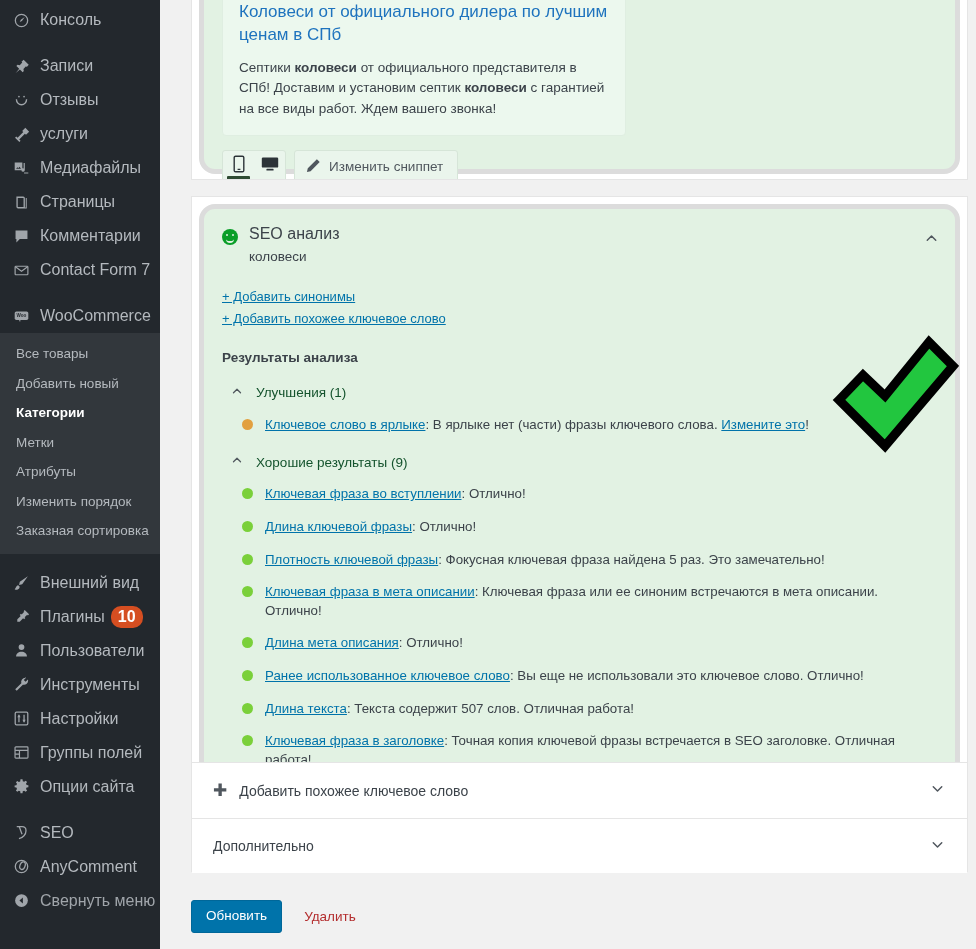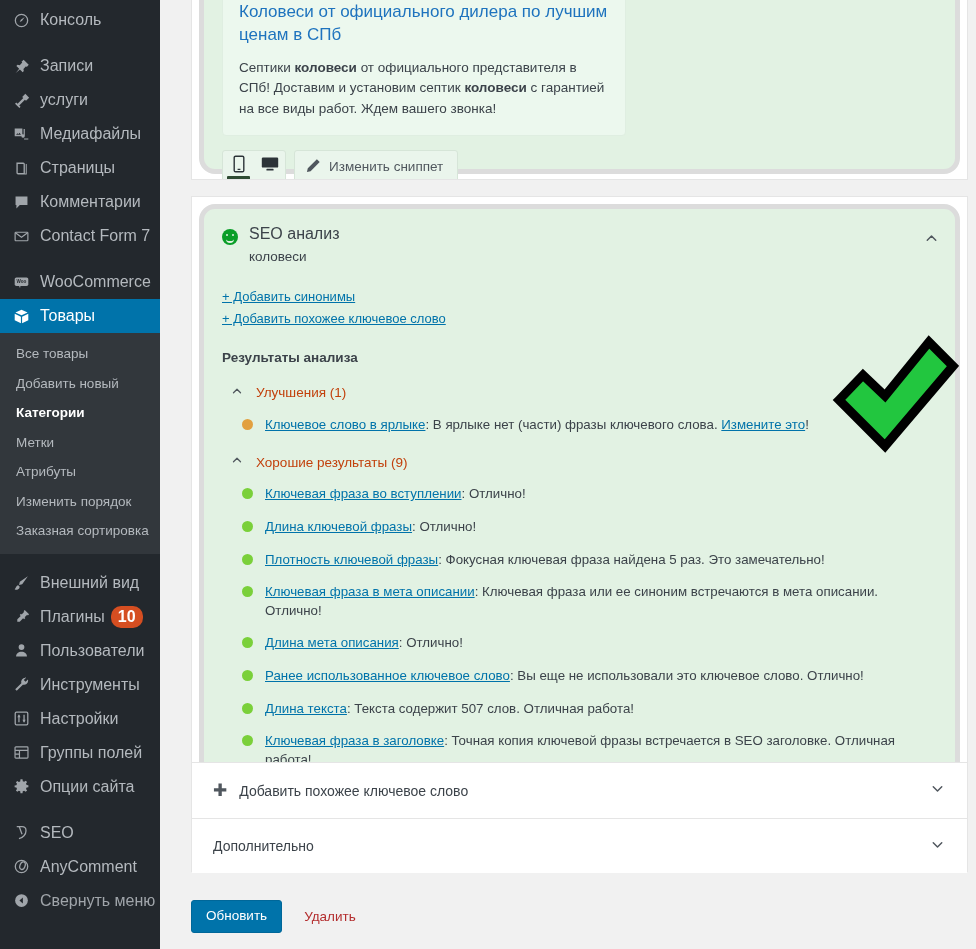--- a/index.html
+++ b/index.html
@@ -201,21 +201,21 @@
   .results-title {
     font-weight: bold; font-size: 13.5px; color: #3c434a;
     margin-top: 19px;
   }
   .group-head {
     display: flex; align-items: center;
     margin-top: 19px; margin-left: 8px;
     cursor: pointer;
   }
   .group-head .ctext {
-    font-size: 13.5px; color: #c2410c; margin-left: 12px;
+    font-size: 13.5px; color: #14532d; margin-left: 12px;
   }
   .res-list { list-style: none; margin: 12px; padding: 0; }
   .res-item {
     display: flex; align-items: flex-start;
     margin-top: 14px; margin-left: 8px;
     font-size: 13.3px; color: #3c434a;
     line-height: 1.4;
   }
   .res-item .dot {
     width: 11px; height: 11px; border-radius: 50%;
@@ -292,20 +292,30 @@
 
     <div class="menu-item">
       <span class="ico">
         <svg width="17" height="17" viewBox="0 0 20 20" fill="currentColor">
             <path d="M12.5 2 10 4.5l.9.9-3 3-2.6-.4L4 9.3l3.3 3.3-4.1 4.9 4.9-4.1 3.3 3.3 1.3-1.3-.4-2.6 3-3 .9.9L18.5 8 12.5 2z"></path>
           </svg>
       </span>
       <span class="lbl">Записи</span>
     </div>
 
+    <div class="menu-item">
+      <span class="ico">
+        <svg width="17" height="17" viewBox="0 0 20 20" fill="none" stroke="currentColor" stroke-width="1.6">
+            <path d="M4 8.5C4 12 6.6 15 10 15s6-3 6-6.5"></path>
+            <circle cx="7" cy="5.4" r="1" fill="currentColor" stroke="none"></circle>
+            <circle cx="13" cy="5.4" r="1" fill="currentColor" stroke="none"></circle>
+          </svg>
+      </span>
+      <span class="lbl">Отзывы</span>
+    </div>
 
     <div class="menu-item">
       <span class="ico">
         <svg width="17" height="17" viewBox="0 0 20 20" fill="currentColor">
             <path d="M14.5 2.2 10.8 5.9l1.3 1.3-6.7 6.7-1.6-1.6-1.4 1.4 5.1 5.1 1.4-1.4-1.6-1.6 6.7-6.7 1.3 1.3 3.7-3.7-4.5-4.5z"></path>
           </svg>
       </span>
       <span class="lbl">услуги</span>
     </div>
 
@@ -352,28 +362,20 @@
       <span class="ico">
         <svg width="17" height="17" viewBox="0 0 20 20">
             <rect x="2" y="4" width="16" height="10" rx="2" fill="currentColor"></rect>
             <path d="M7 14.5 8.8 14l-.5 2.6z" fill="currentColor"></path>
             <text x="10" y="11" font-size="5.4" text-anchor="middle" fill="#23282d" font-family="Liberation Sans, sans-serif" font-weight="bold">Woo</text>
           </svg>
       </span>
       <span class="lbl">WooCommerce</span>
     </div>
 
-    <div class="menu-item current">
-      <span class="ico">
-        <svg width="17" height="17" viewBox="0 0 20 20" fill="currentColor">
-            <path d="M10 2 2.8 5.3 10 8.6l7.2-3.3L10 2zM2 6.8v7.6L9.3 18v-7.6L2 6.8zm16 0-7.3 3.6V18L18 14.4V6.8z"></path>
-          </svg>
-      </span>
-      <span class="lbl">Товары</span>
-    </div>
 
     <div class="submenu">
       <span class="sub">Все товары</span>
       <span class="sub">Добавить новый</span>
       <span class="sub active">Категории</span>
       <span class="sub">Метки</span>
       <span class="sub">Атрибуты</span>
       <span class="sub">Изменить порядок</span>
       <span class="sub">Заказная сортировка</span>
     </div>

